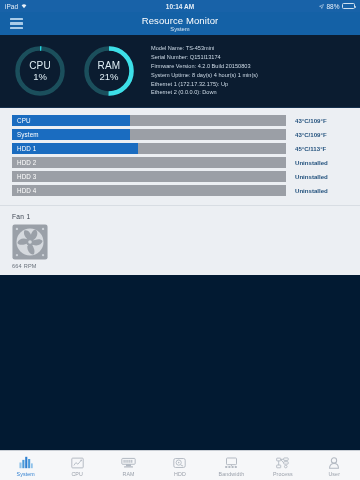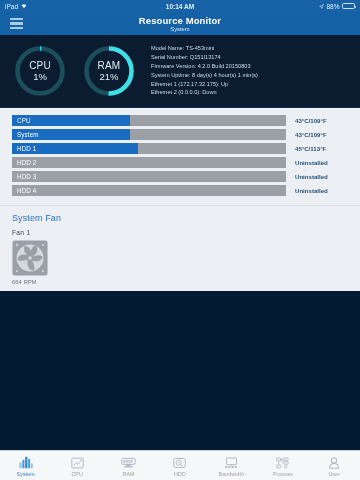--- a/index.html
+++ b/index.html
@@ -44,21 +44,21 @@
     padding:0 8px;
     color:#fff;
   }
   .hamburger{display:flex;flex-direction:column;gap:2.2px;cursor:pointer;padding:2px;}
   .hamburger span{display:block;width:13px;height:2.2px;background:#a8cbe8;border-radius:0.5px;}
   .nav-titles{
     position:absolute;left:0;right:0;top:0;bottom:0;
     display:flex;flex-direction:column;align-items:center;justify-content:center;
     pointer-events:none;
   }
-  .nav-title{font-size:9.5px;font-weight:700;letter-spacing:0.1px;line-height:11px;}
+  .nav-title{font-size:9.5px;font-weight:400;letter-spacing:0.1px;line-height:11px;}
   .nav-sub{font-size:5.8px;color:#dce9f5;line-height:7px;}
 
   
   .summary{
     background:#0b1c30;
     height:73px;
     display:flex;align-items:center;
     padding:0 12px;
     border-bottom:1px solid #16304d;
   }
@@ -257,21 +257,20 @@
       <div class="temp-row">
         <div class="bar-track">
           <div class="bar-fill" style="width:0%"></div>
           <div class="bar-label">HDD 4</div>
         </div>
         <div class="temp-val uninstalled">Uninstalled</div>
       </div>
     </div>
 
     <div class="section">
-      <div class="sec-title">System Fan</div>
       <div>
         <div class="fan-name">Fan  1</div>
         <div class="fan-icon">
           <svg viewBox="0 0 40 40" width="36" height="36">
             <rect x="0.5" y="0.5" width="39" height="39" rx="2.5" fill="#9aa0a8"></rect>
             <circle cx="5.5" cy="5.5" r="1.3" fill="#cdd2d8"></circle>
             <circle cx="34.5" cy="5.5" r="1.3" fill="#cdd2d8"></circle>
             <circle cx="5.5" cy="34.5" r="1.3" fill="#cdd2d8"></circle>
             <circle cx="34.5" cy="34.5" r="1.3" fill="#cdd2d8"></circle>
             <circle cx="20" cy="20" r="15" fill="#d5d9de"></circle>

